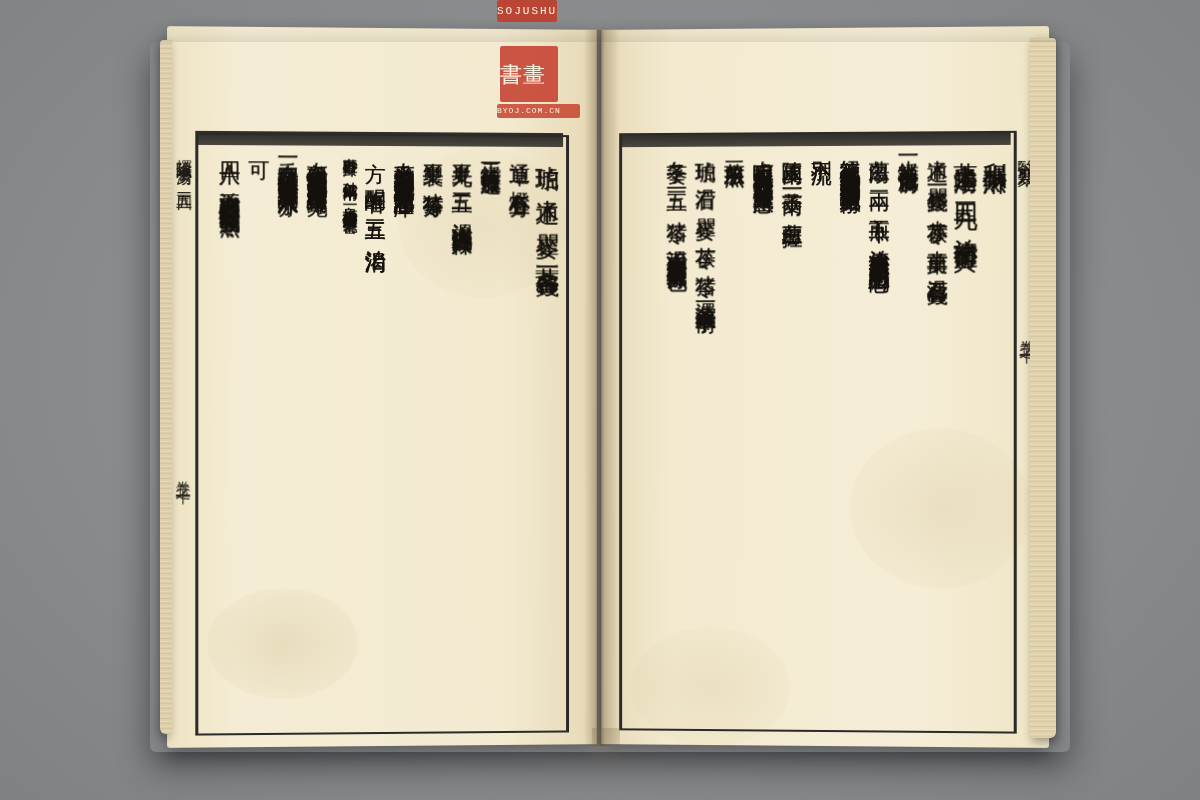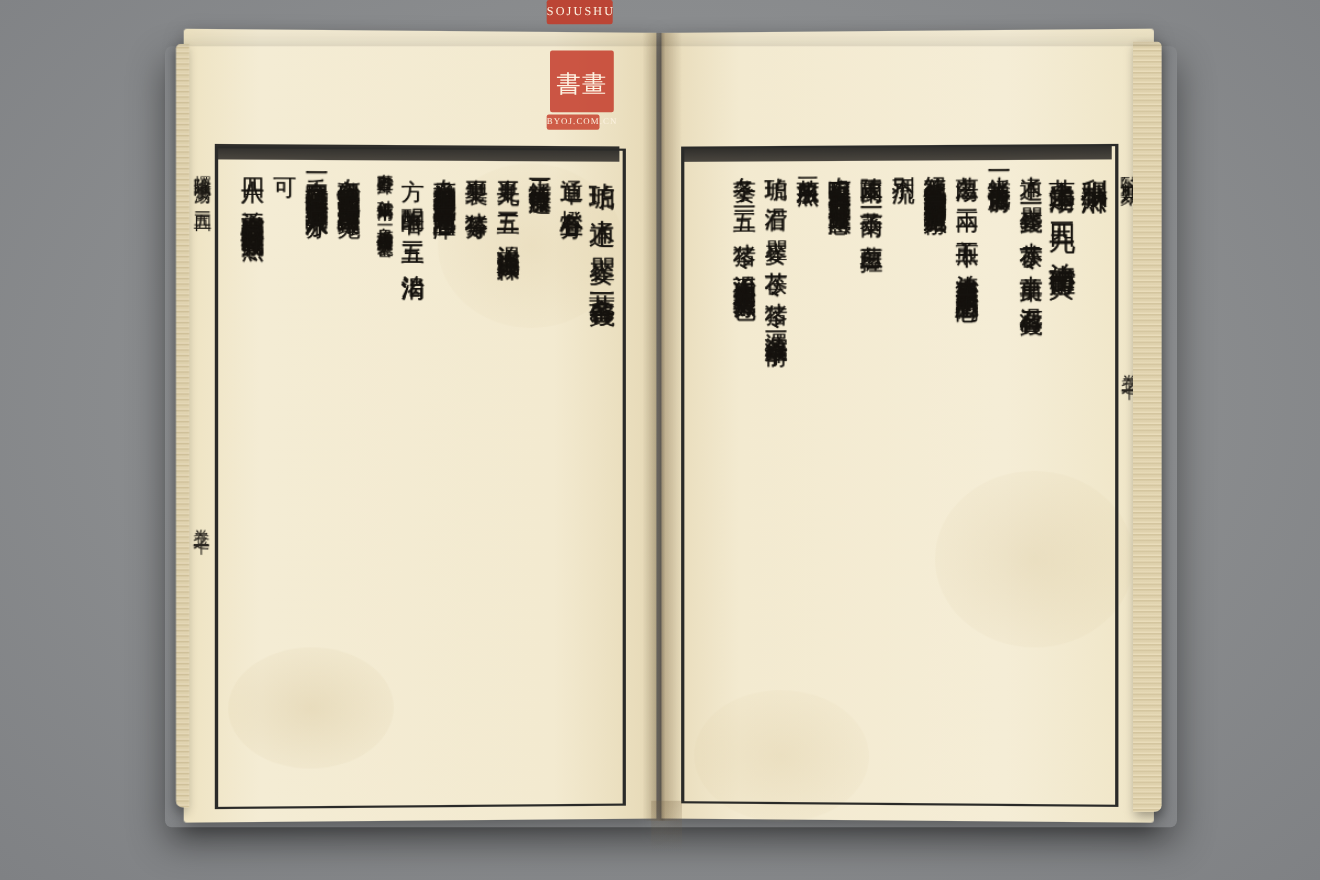--- a/index.html
+++ b/index.html
@@ -155,37 +155,36 @@
     background: linear-gradient(180deg,#2c2b28,#4a463f);
   }
   .banner.l { left: 28px; width: 368px; }
   .banner.r { left: 18px; width: 392px; }
 
   
   .seal {
     position: absolute;
     background: rgba(194, 53, 36, 0.82);
     color: #fdf3e2;
-    font-family: Liberation Serif, serif;
-    text-align: center;
+    font-family: Liberation Mono, monospace;
     z-index: 8;
     border-radius: 2px;
   }
   .seal-top {
     left: 497px; top: 0px; width: 60px; height: 22px;
     background: rgba(196,56,38,0.85);
     font-size: 11px; line-height: 22px; letter-spacing: 2px;
   }
   .seal-main {
     left: 500px; top: 46px; width: 58px; height: 56px;
     font-size: 22px; line-height: 26px; letter-spacing: 1px;
     padding-top: 18px; box-sizing: border-box;
   }
   .seal-sub {
-    left: 497px; top: 104px; width: 48px; height: 14px;
+    left: 497px; top: 104px; width: 83px; height: 14px;
     background: rgba(196,56,38,0.8);
     font-size: 8px; line-height: 14px; letter-spacing: 1px;
   }
 
   
   .fold {
     position: absolute;
     left: 424px; top: 700px; width: 28px; height: 46px;
     background: linear-gradient(180deg, rgba(120,100,70,0.25), rgba(120,100,70,0));
     z-index: 7;

